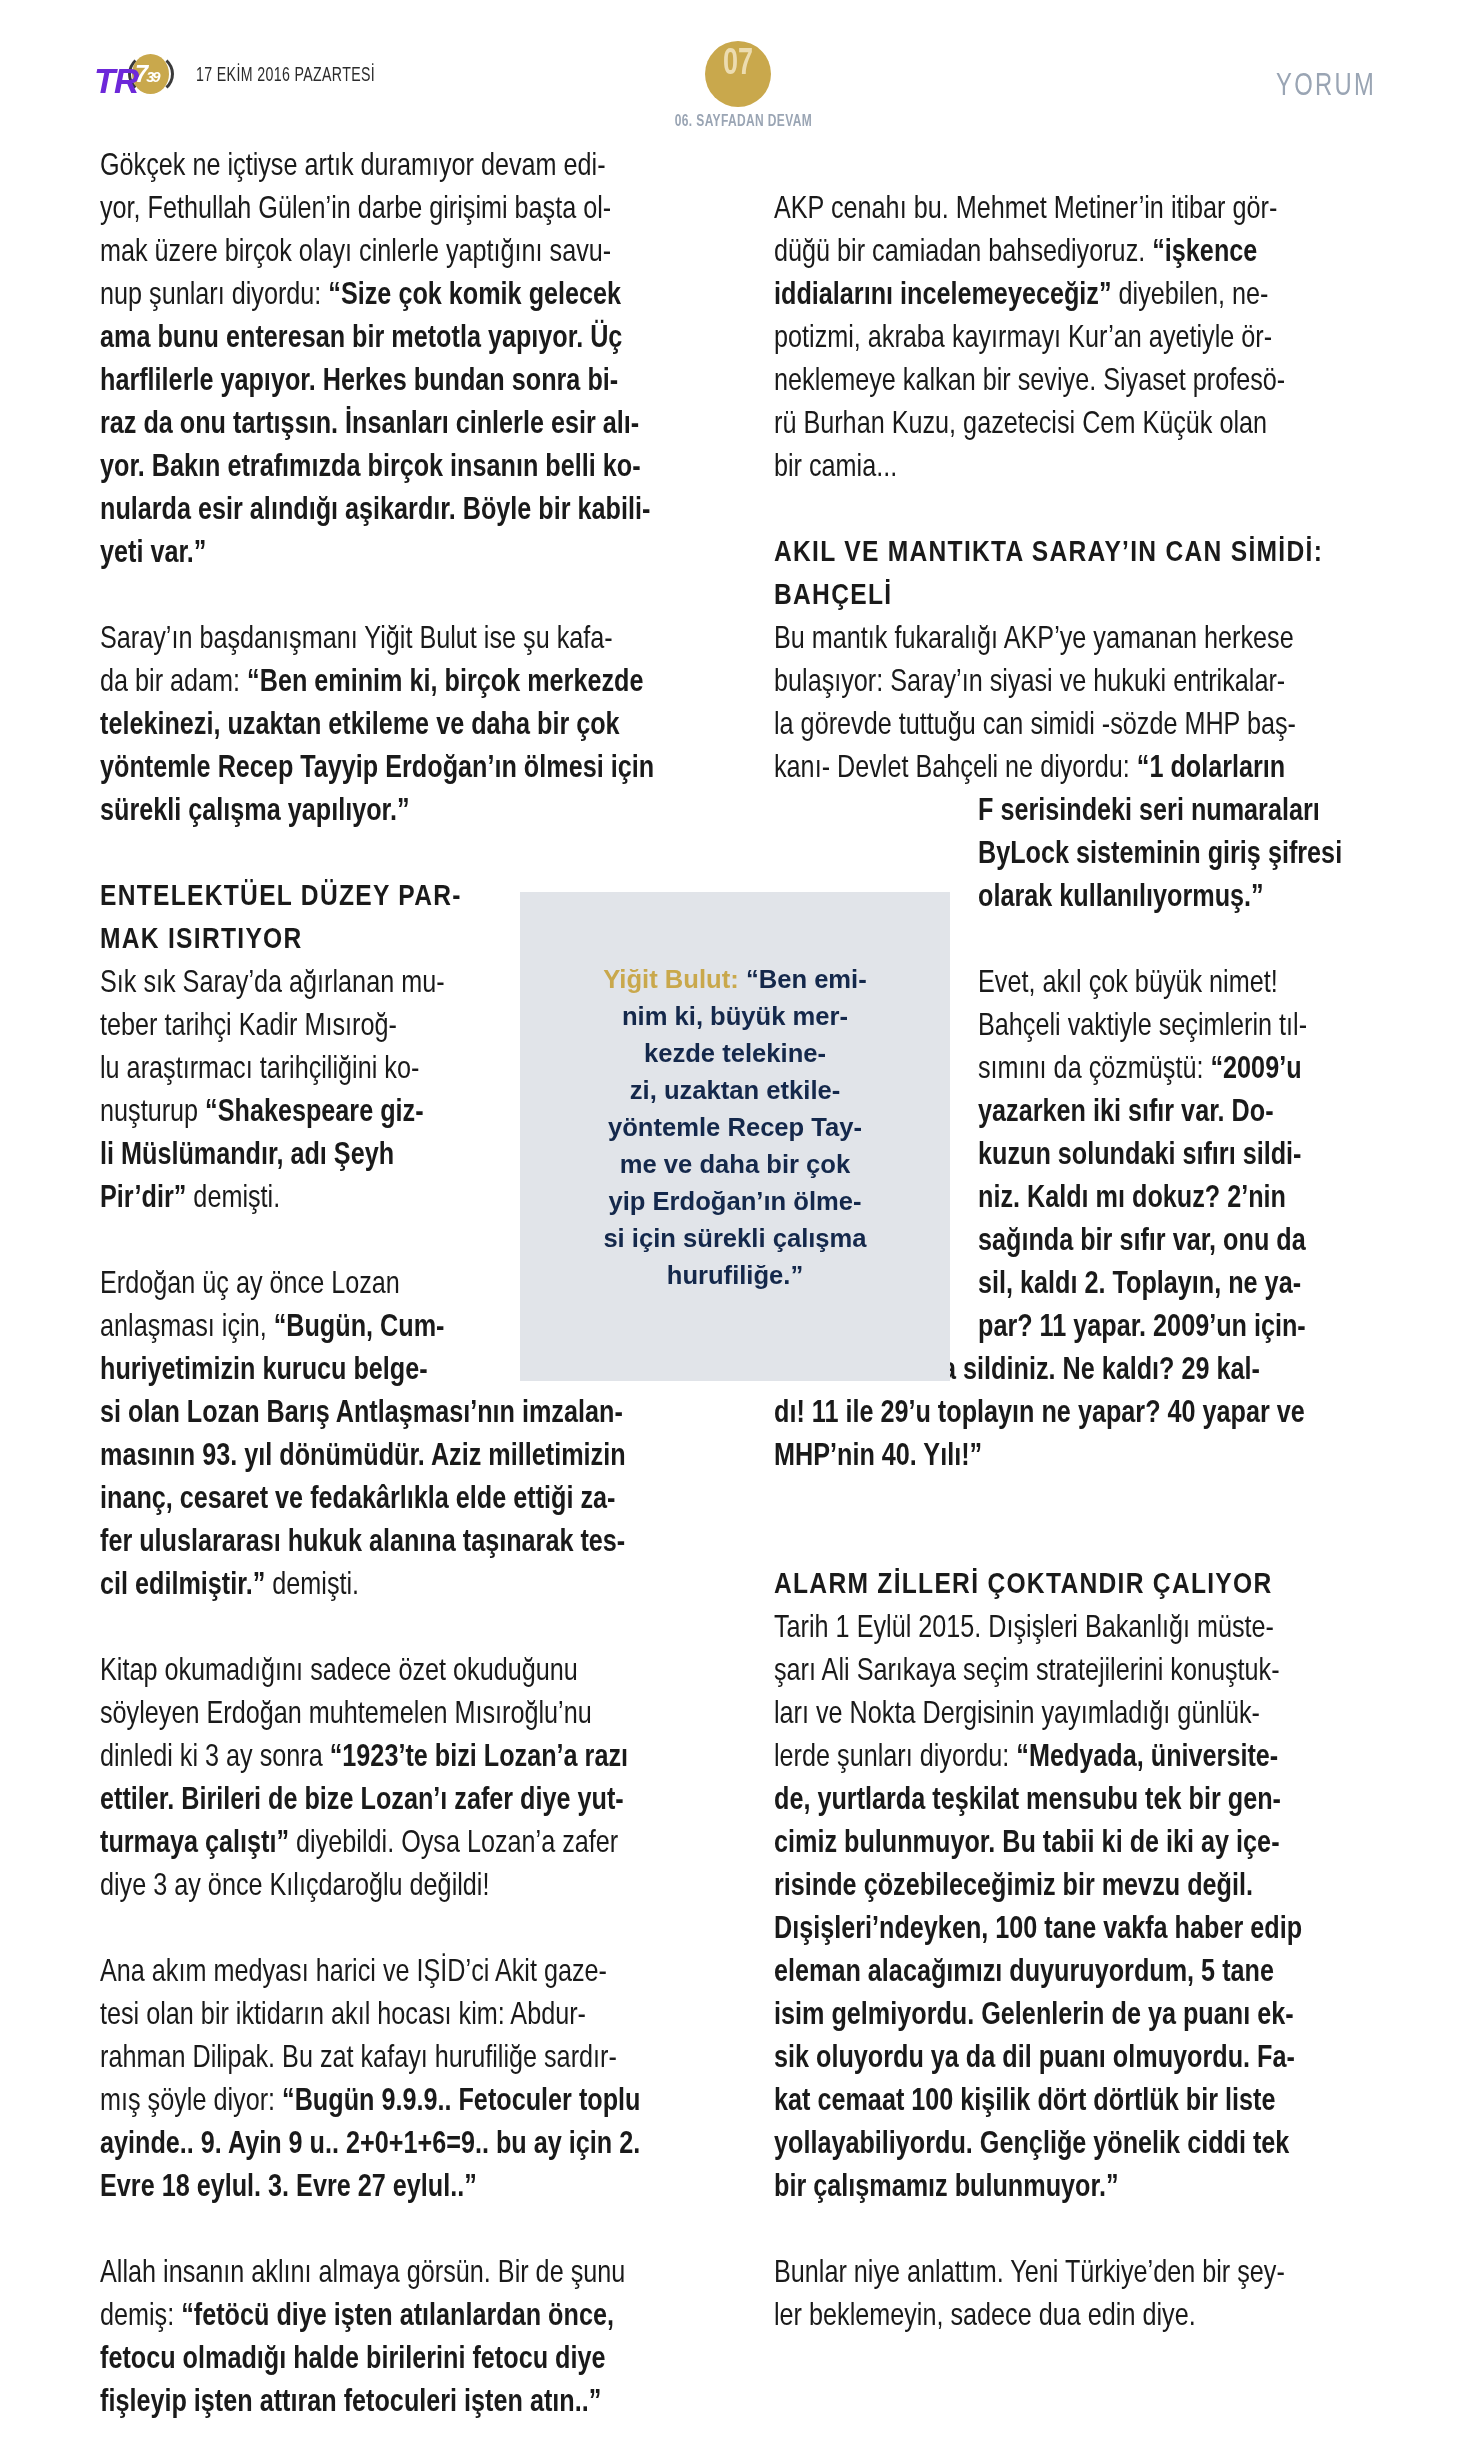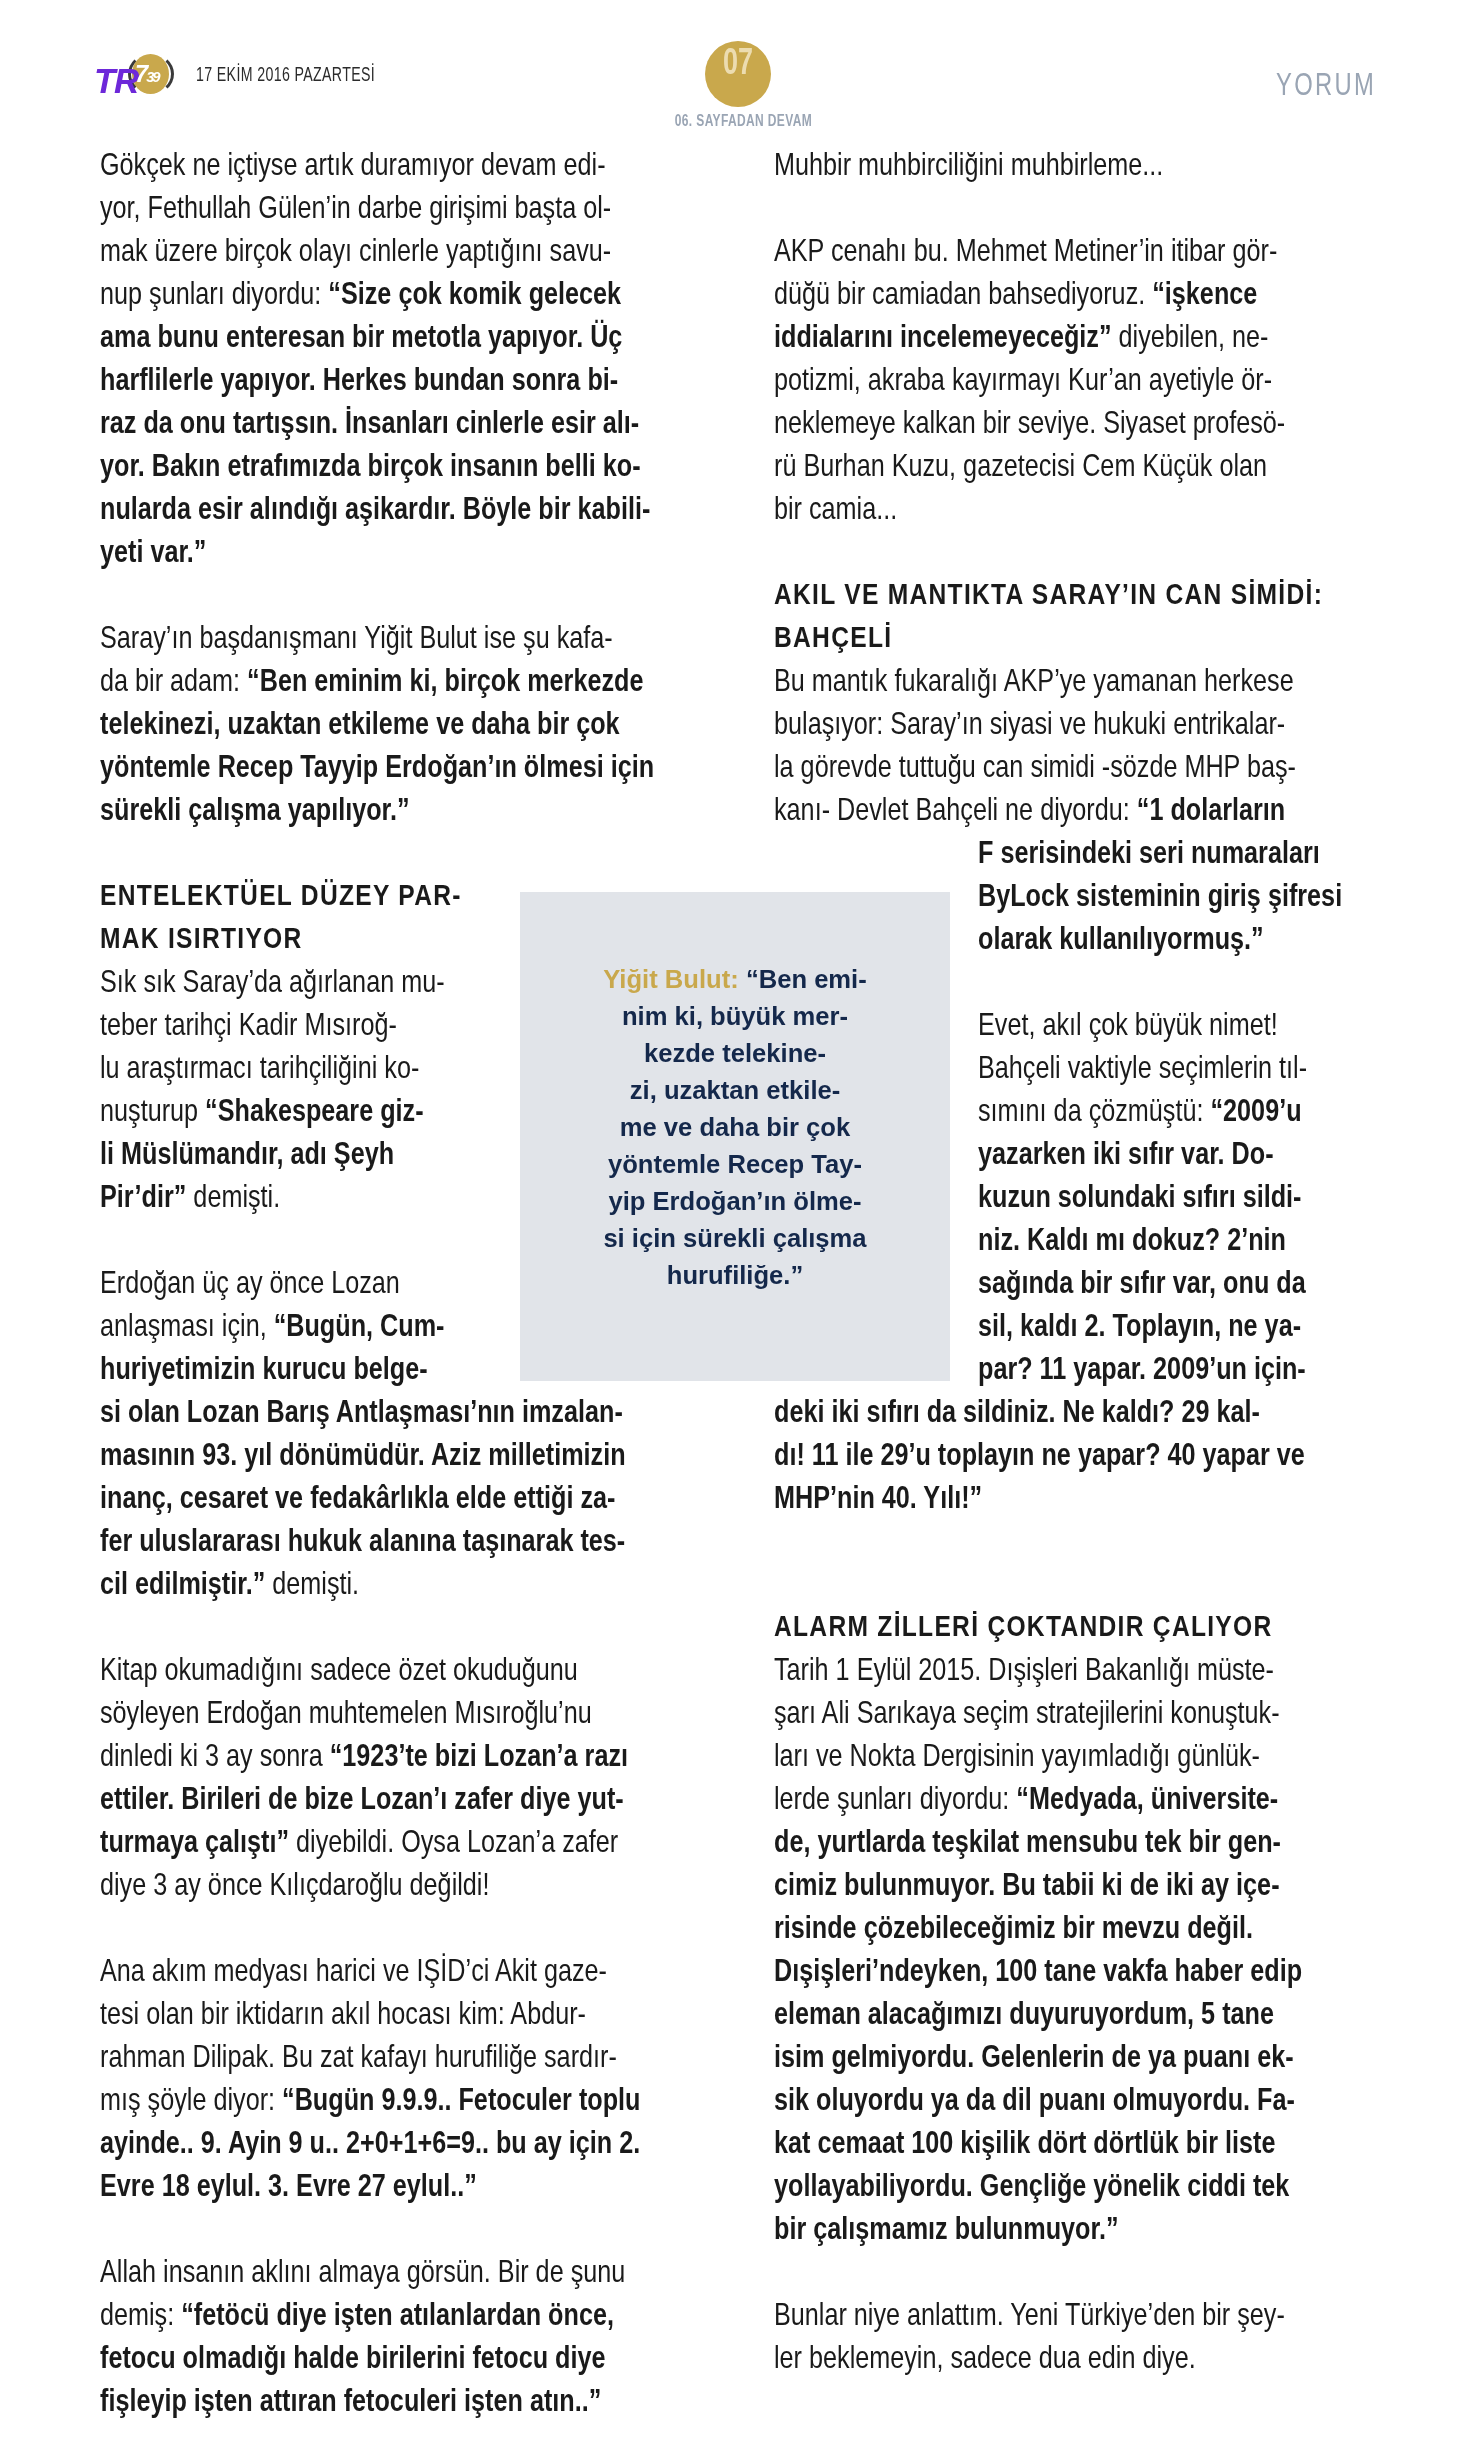--- a/index.html
+++ b/index.html
@@ -129,23 +129,20 @@
     </div>
     <span class="gap"></span>
     <div>
       <span class="line"><span>Allah insanın aklını almaya görsün. Bir de şunu</span></span>
       <span class="line"><span>demiş: </span><span class="b">“fetöcü diye işten atılanlardan önce,</span></span>
       <span class="line"><span class="b">fetocu olmadığı halde birilerini fetocu diye</span></span>
       <span class="line"><span class="b">fişleyip işten attıran fetoculeri işten atın..”</span></span>
     </div>
   </div>
 <div class="col right" id="col-right">
-    <div>
-      <span class="line"><span>Muhbir muhbirciliğini muhbirleme...</span></span>
-    </div>
     <span class="gap"></span>
     <div>
       <span class="line"><span>AKP cenahı bu. Mehmet Metiner’in itibar gör-</span></span>
       <span class="line"><span>düğü bir camiadan bahsediyoruz. </span><span class="b">“işkence</span></span>
       <span class="line"><span class="b">iddialarını incelemeyeceğiz”</span><span> diyebilen, ne-</span></span>
       <span class="line"><span>potizmi, akraba kayırmayı Kur’an ayetiyle ör-</span></span>
       <span class="line"><span>neklemeye kalkan bir seviye. Siyaset profesö-</span></span>
       <span class="line"><span>rü Burhan Kuzu, gazetecisi Cem Küçük olan</span></span>
       <span class="line"><span>bir camia...</span></span>
     </div>
@@ -201,20 +198,20 @@
       <span class="line"><span>ler beklemeyin, sadece dua edin diye.</span></span>
     </div>
   </div>
 
 <div class="abs pull">
   <div class="txt" id="pull-txt">
       <span class="qline"><span class="who">Yiğit Bulut: </span><span>“Ben emi-</span></span>
       <span class="qline"><span>nim ki, büyük mer-</span></span>
       <span class="qline"><span>kezde telekine-</span></span>
       <span class="qline"><span>zi, uzaktan etkile-</span></span>
+      <span class="qline"><span>yöntemle Recep Tay-</span></span>
       <span class="qline"><span>me ve daha bir çok</span></span>
-      <span class="qline"><span>yöntemle Recep Tay-</span></span>
       <span class="qline"><span>yip Erdoğan’ın ölme-</span></span>
       <span class="qline"><span>si için sürekli çalışma</span></span>
       <span class="qline"><span>hurufiliğe.”</span></span>
     </div>
 </div>
 
 
 </body></html>

